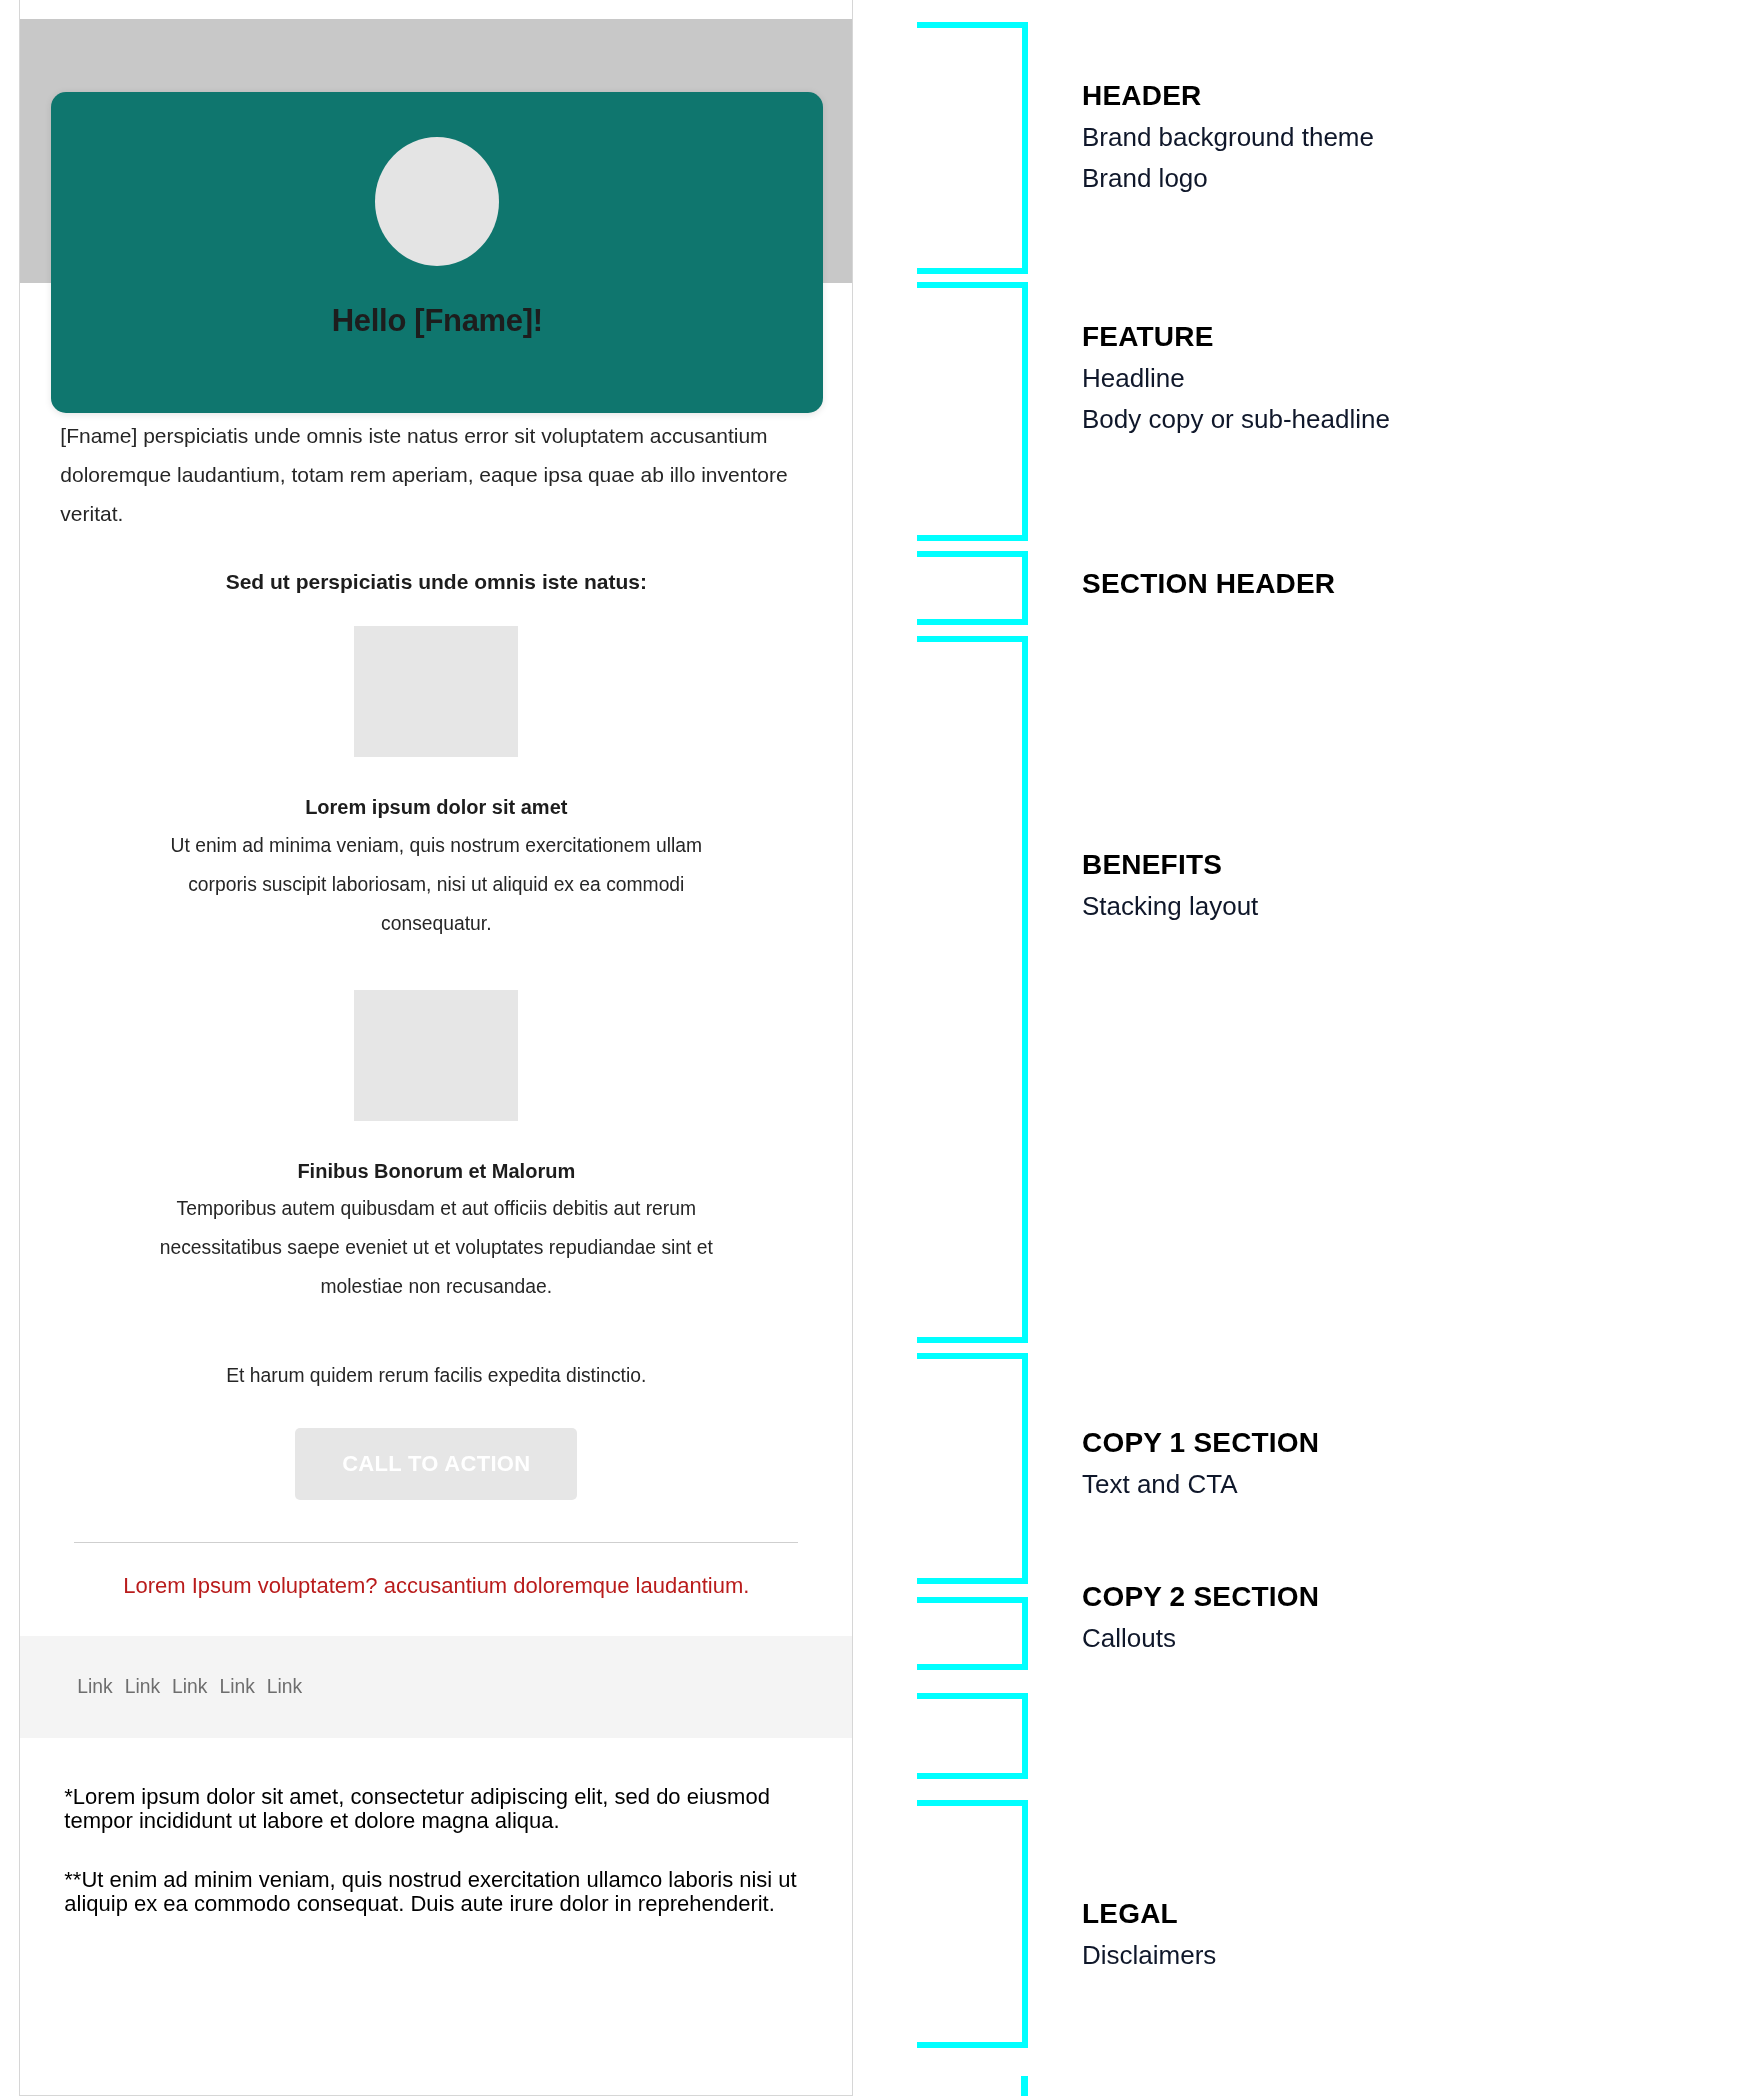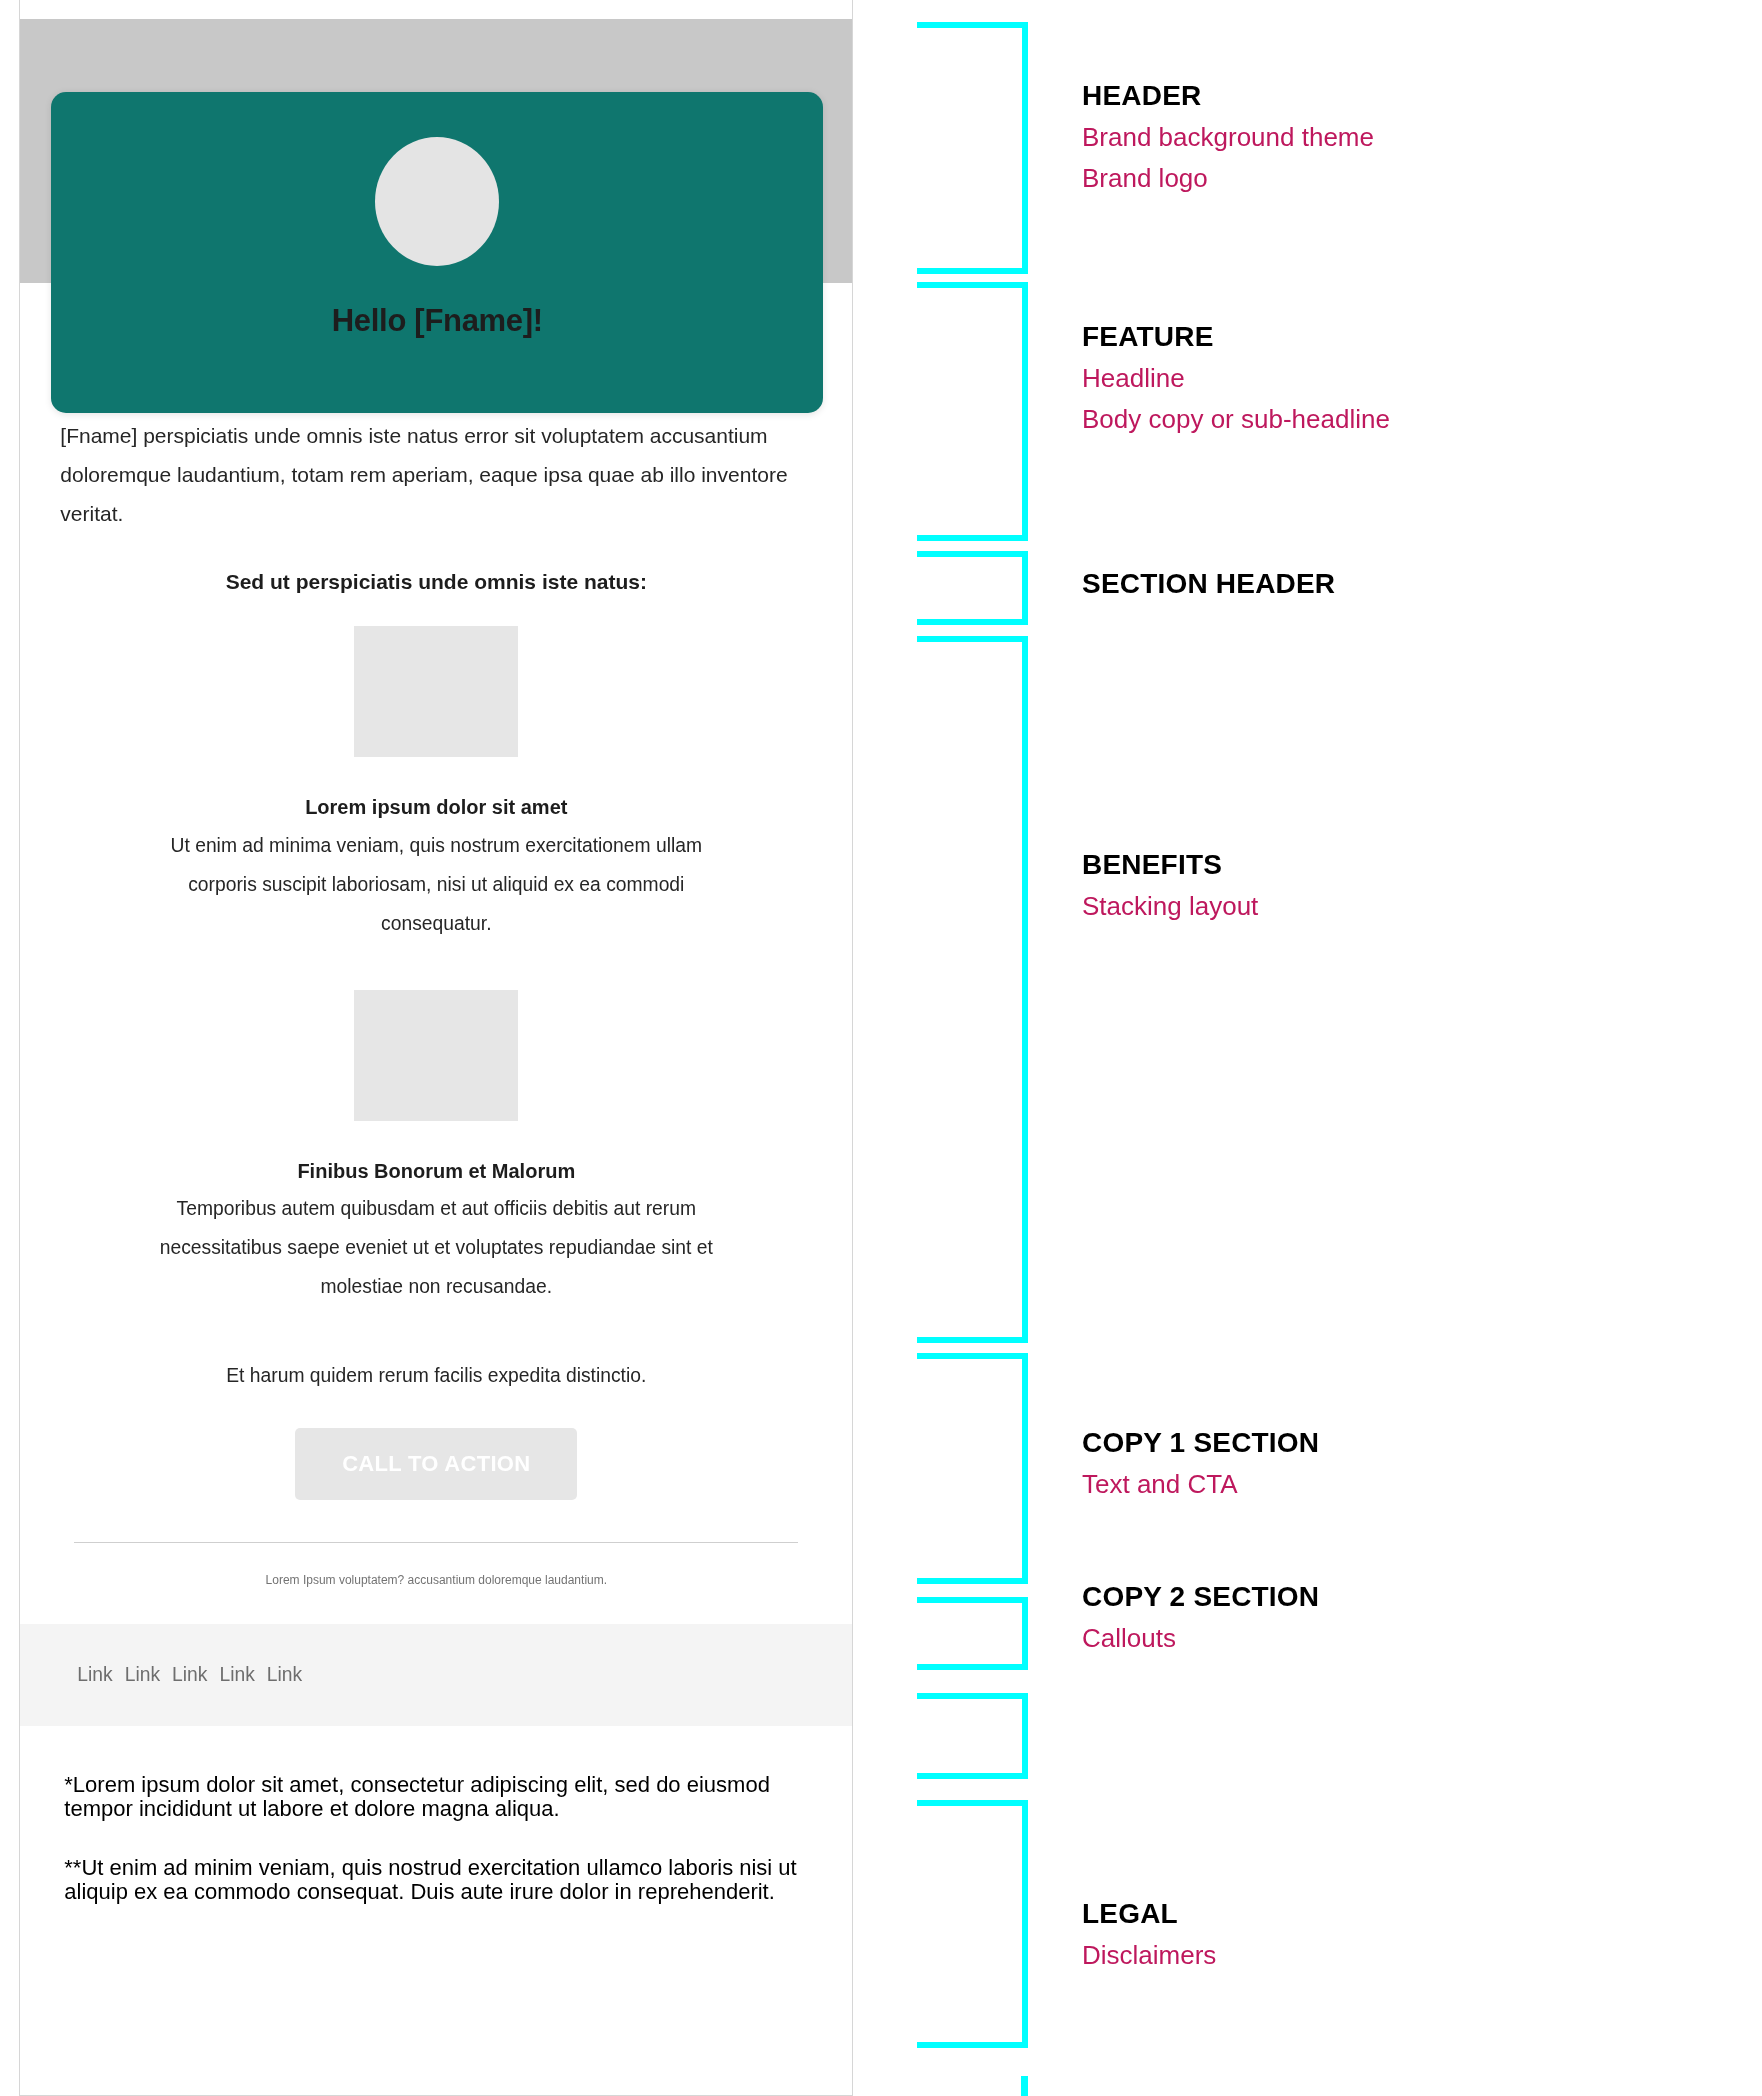--- a/index.html
+++ b/index.html
@@ -123,22 +123,22 @@
     cursor: pointer;
   }
   .divider {
     margin: 42px 54px 0 54px;
     height: 0.8px;
     background: #cfcfcf;
   }
   .callout-copy {
     margin-top: 30px;
     text-align: center;
-    font-size: 12px;
-    color: #737373;
+    font-size: 22px;
+    color: #b91c1c;
   }
 
   
   .footer-nav {
     margin-top: 37px;
     height: 102px;
     background: #f4f4f4;
     display: flex;
     align-items: center;
     justify-content: flex-start;
@@ -177,21 +177,21 @@
   .anno { position: absolute; left: 1082px; }
   .anno .anno-title {
     font-size: 28px;
     font-weight: bold;
     color: #000000;
     letter-spacing: 0.2px;
     white-space: nowrap;
   }
   .anno .anno-sub {
     font-size: 26px;
-    color: #be185d;
+    color: #0f172a;
     margin-top: 10px;
     white-space: nowrap;
   }
 </style>
 </head>
 <body>
 
 <div class="page">
 
   <div class="email-panel">

